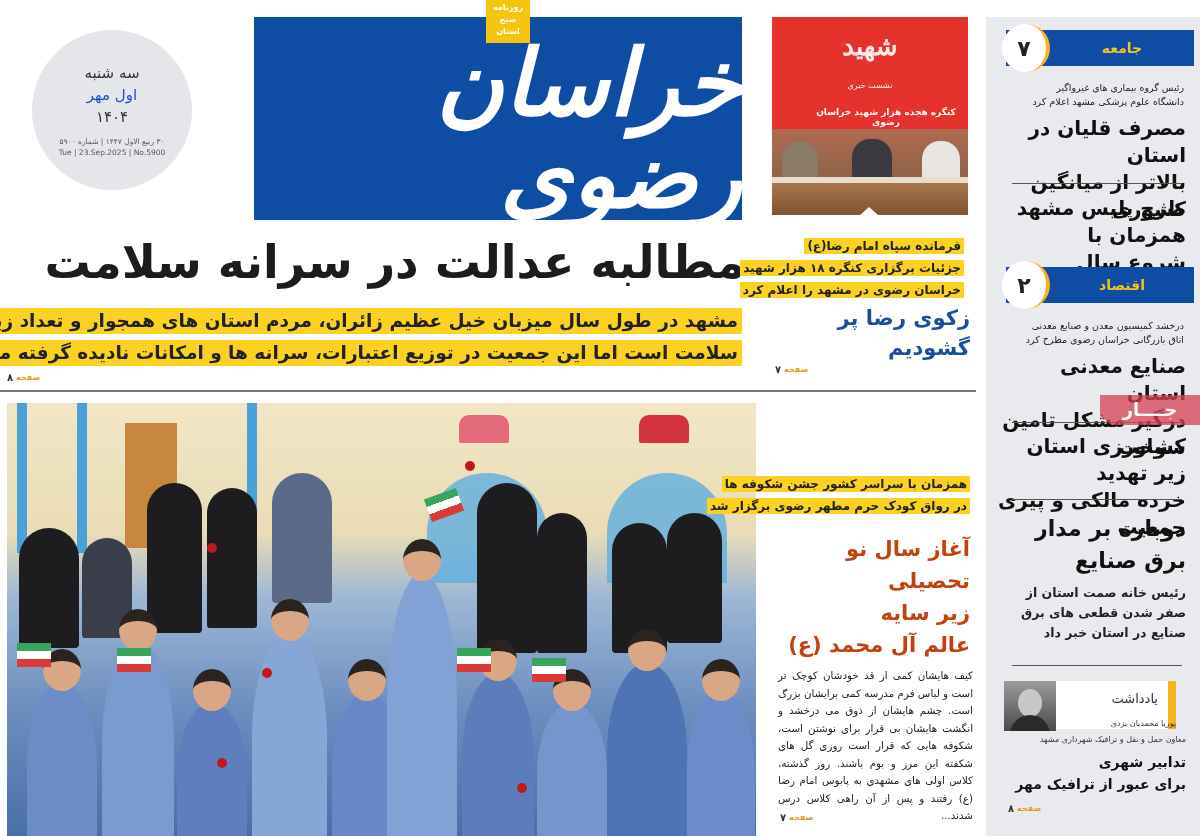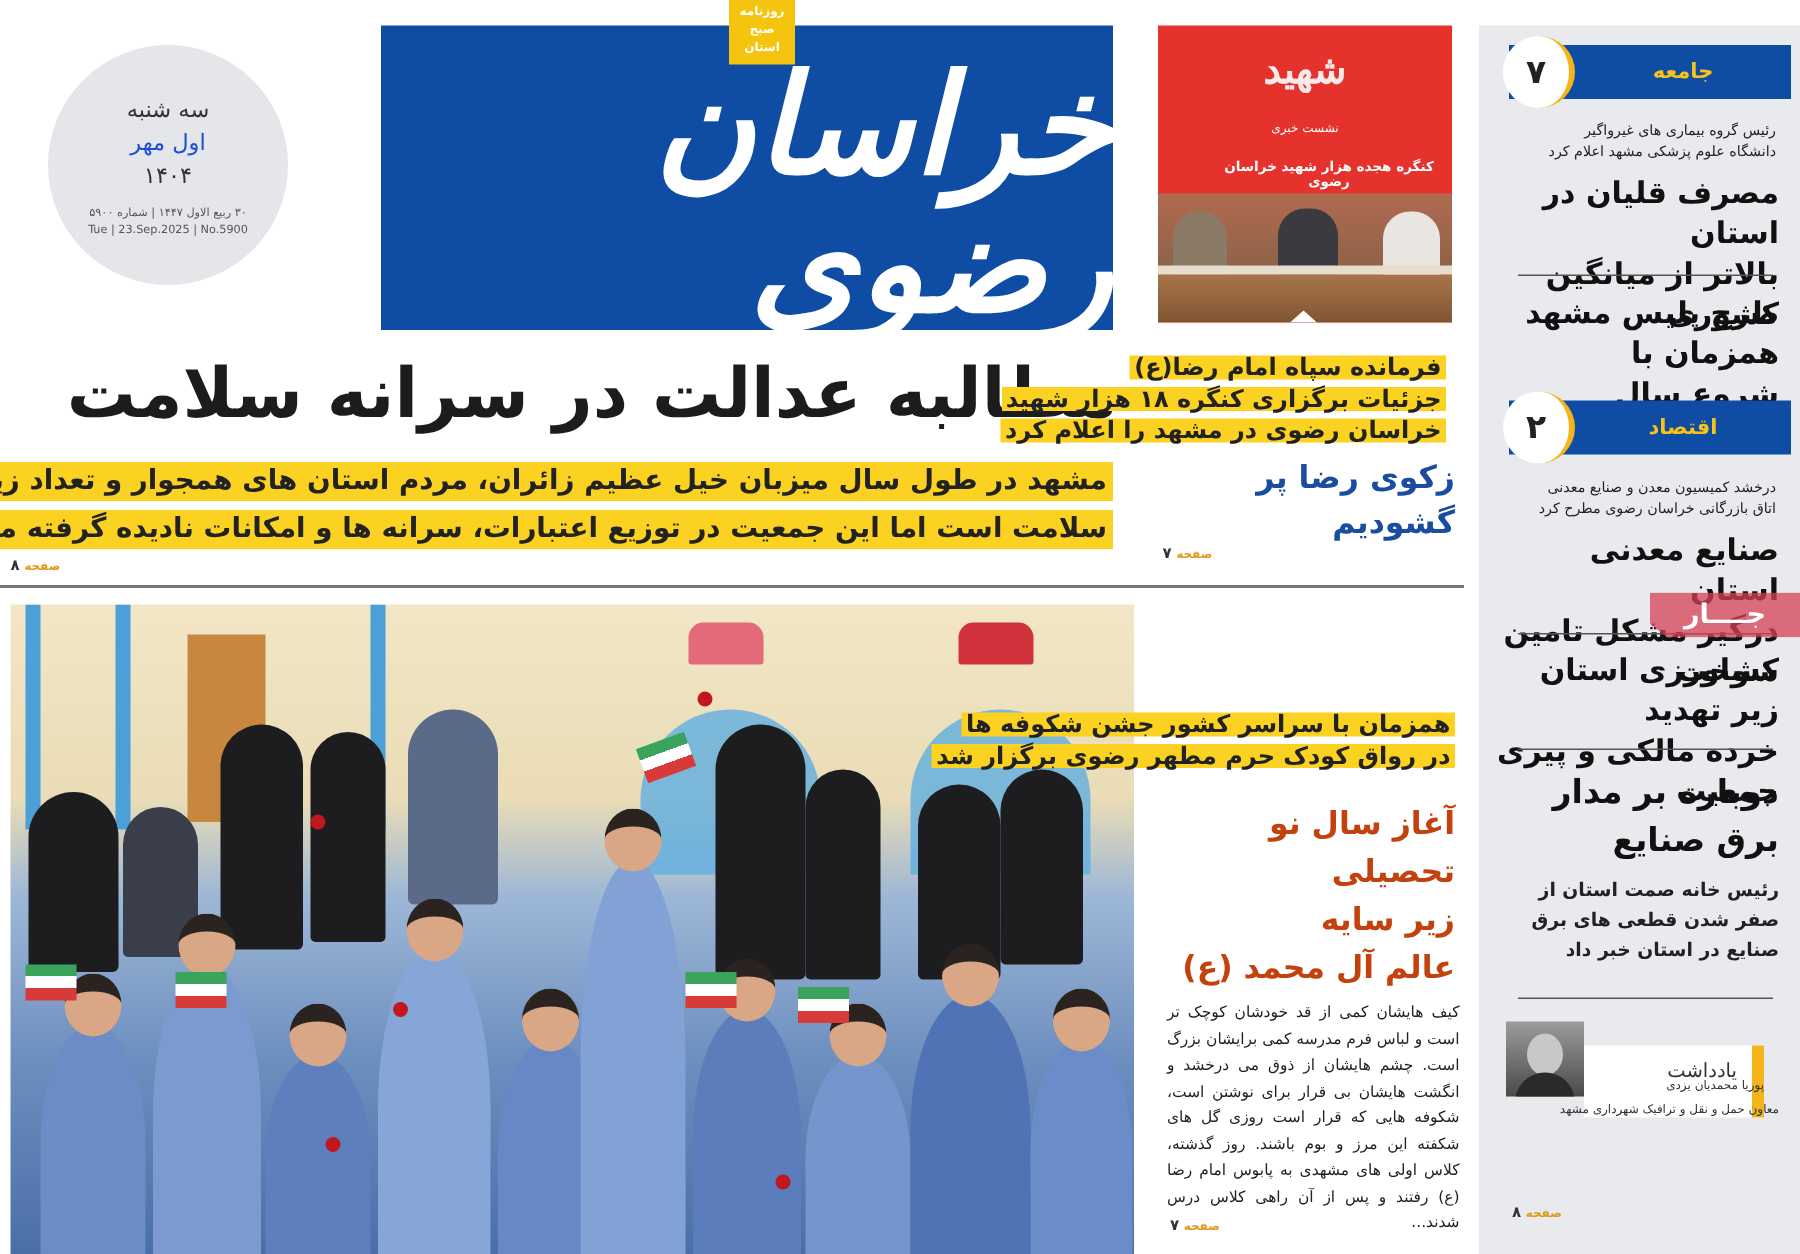--- a/index.html
+++ b/index.html
@@ -64,21 +64,21 @@
   }
   .mid-photo .sub1 { position: absolute; left: 0; top: 64px; width: 196px; text-align: center; color: #fff; font-size: 8px; }
   .mid-photo .sub2 { position: absolute; left: 0; top: 90px; width: 196px; text-align: center; color: #fff; font-size: 9px; font-weight: bold; padding-left: 32px; }
   .mid-photo .people { position: absolute; left: 0; top: 112px; width: 196px; height: 56px; background: linear-gradient(#b06a50, #8a6248); }
   .mid-photo .person { position: absolute; bottom: 0; border-radius: 18px 18px 0 0; }
   .mid-photo .desk { position: absolute; left: 0; top: 160px; width: 196px; height: 38px; background: linear-gradient(#a8754b, #7f5532); border-top: 6px solid #e8dccd; }
   .mid-photo .notch { position: absolute; left: 88px; top: 190px; width: 0; height: 0; border-left: 9px solid transparent; border-right: 9px solid transparent; border-bottom: 8px solid #fff; }
 
   .mid-kicker { left: 776px; top: 235px; width: 188px; text-align: right; }
   .kicker-line {
-    display: inline-block; background: #fbd221; font-size: 16px; font-weight: bold; color: #222;
+    display: inline-block; background: #fbd221; font-size: 12px; font-weight: bold; color: #222;
     line-height: 16px; padding: 0 3px; margin-bottom: 3px; white-space: nowrap;
   }
   .kicker-row { display: block; text-align: right; }
   .mid-headline { left: 772px; top: 303px; width: 198px; text-align: right; font-size: 21px; font-weight: 900; color: #1a4da0; line-height: 30px; }
   .mid-pageref { left: 775px; top: 364px; }
 
   
   .main-photo {
     left: 7px; top: 403px; width: 749px; height: 433px; overflow: hidden;
     background: linear-gradient(180deg, #f2e6c6 0%, #e9dcb6 30%, #9db7d6 45%, #6d8fbf 70%, #4a6fa8 100%);
@@ -113,21 +113,21 @@
   .sb-kicker { position: absolute; left: 14px; width: 184px; text-align: right; font-size: 9.5px; line-height: 14px; color: #222; }
   .sb-headline { position: absolute; left: 10px; width: 190px; text-align: right; font-size: 20px; font-weight: 900; line-height: 27px; color: #111; }
   .sb-rule { position: absolute; left: 26px; width: 170px; height: 1px; background: #555; }
   .sb-big { position: absolute; left: 10px; width: 190px; text-align: right; font-size: 22px; font-weight: 900; line-height: 32px; color: #111; }
   .sb-body { position: absolute; left: 14px; width: 186px; text-align: right; font-size: 12.5px; font-weight: bold; line-height: 20px; color: #222; }
 
   .note-box { position: absolute; left: 18px; top: 664px; width: 172px; height: 50px; }
   .note-photo { position: absolute; left: 0; top: 0; width: 52px; height: 50px; background: linear-gradient(#9c9c9c, #4a4a4a); overflow: hidden; }
   .note-photo .face { position: absolute; left: 14px; top: 8px; width: 24px; height: 28px; border-radius: 50%; background: #c8c8c8; }
   .note-photo .body { position: absolute; left: 6px; top: 34px; width: 40px; height: 20px; border-radius: 20px 20px 0 0; background: #2a2a2a; }
-  .note-label-box { position: absolute; left: 52px; top: 16px; width: 120px; height: 48px; background: #ffffff; border-right: 8px solid #f4b41a; }
+  .note-label-box { position: absolute; left: 52px; top: 0; width: 120px; height: 48px; background: #ffffff; border-right: 8px solid #f4b41a; }
   .note-label-box .lbl { position: absolute; right: 10px; top: 0; line-height: 36px; font-size: 13px; color: #333; }
   .note-author { position: absolute; left: 60px; top: 38px; width: 112px; text-align: right; font-size: 8px; color: #333; }
   .note-role { position: absolute; left: 14px; top: 718px; width: 186px; text-align: right; font-size: 8px; color: #333; }
   .note-headline { position: absolute; left: 10px; top: 734px; width: 190px; text-align: right; font-size: 14px; font-weight: 900; line-height: 22px; color: #111; }
   .sb-pageref { position: absolute; left: 22px; top: 786px; }
 
   .watermark {
     left: 1100px; top: 395px; width: 100px; height: 30px; background: rgba(214, 64, 84, .75);
     color: #fff; font-size: 18px; font-weight: bold; text-align: center; line-height: 30px;
     clip-path: polygon(0 0, 100% 0, 100% 100%, 12% 100%, 0 70%);
@@ -321,19 +321,23 @@
     <div class="note-photo">
       <div class="face"></div>
       <div class="body"></div>
     </div>
     <div class="note-label-box">
       <span class="lbl">یادداشت</span>
     </div>
     <div class="note-author">پوریا محمدیان یزدی</div>
   </div>
   <div class="note-role">معاون حمل و نقل و ترافیک شهرداری مشهد</div>
+  <div class="note-headline">
+    <div>تدابیر شهری</div>
+    <div>برای عبور از ترافیک مهر</div>
+  </div>
   <div class="sb-pageref page-ref">
     <span>صفحه</span>
     <span class="pnum">۸</span>
   </div>
 </div>
 
 <div class="abs watermark">جــــار</div>
 
 </body></html>

